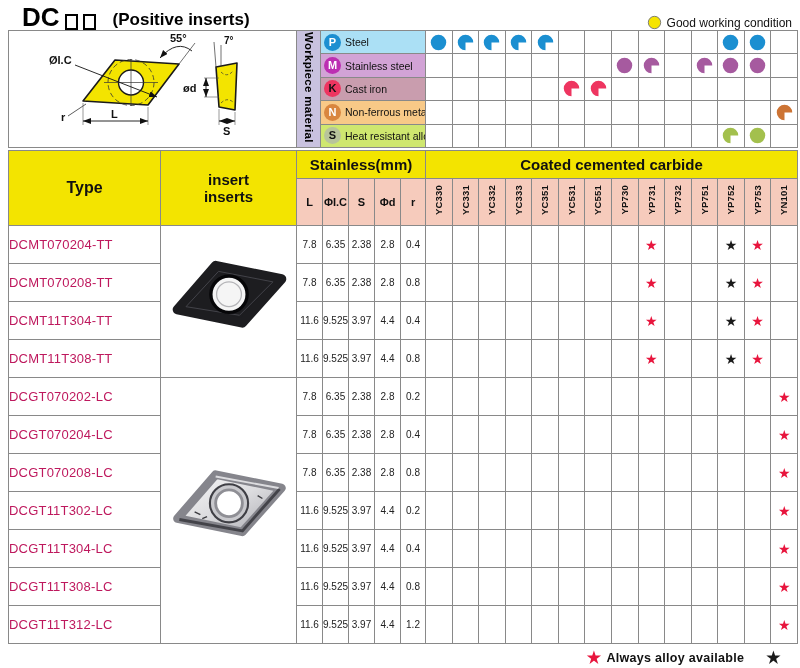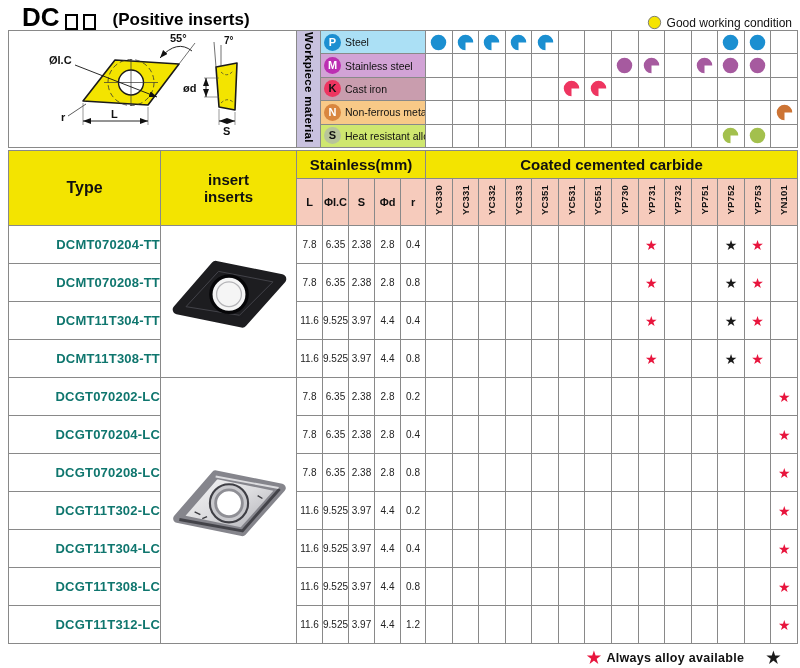--- a/index.html
+++ b/index.html
@@ -29,21 +29,21 @@
 .yellow{background:#f3e400;font-weight:bold;text-align:center;color:#111}
 .band1 th{height:28px}
 th.type-h{font-size:16px}
 th.pic-h{font-size:15px}
 th.pic-h span{display:inline-block;width:72px;line-height:1.15}
 th.dims-h,th.carb-group-h{font-size:15px}
 .subhead th{background:#f6cbbc;height:47px;font-weight:bold;text-align:center;vertical-align:middle;color:#111}
 th.dim-h{font-size:11px}
 .vtext{writing-mode:vertical-rl;transform:rotate(180deg);display:inline-block;font-size:9.5px;font-weight:bold;line-height:1;letter-spacing:0.2px;color:#111}
 .main-table tbody tr{height:38px}
-.type-cell{font-weight:bold;font-size:13px;text-align:right;letter-spacing:0.2px;color:#0f766e;background:#fff}
+.type-cell{font-weight:normal;font-size:13px;text-align:left;letter-spacing:0.2px;color:#be185d;background:#fff}
 .pic-cell{text-align:center;vertical-align:middle;background:#fff}
 .dim-cell{font-size:10px;text-align:center;color:#222;background:#fff}
 .star-cell{text-align:center;vertical-align:middle;background:#fff}
 .star{font-size:14px;line-height:1}
 .bottom-legend{display:flex;justify-content:flex-end;align-items:center;padding:6px 14px 0 0;font-weight:bold;font-size:12.5px;color:#111}
 .bl-item{display:flex;align-items:center;margin-left:22px;letter-spacing:0.3px}
 .bl-star{font-size:16px;margin-right:5px;line-height:1}
 </style>
 </head>
 <body>

